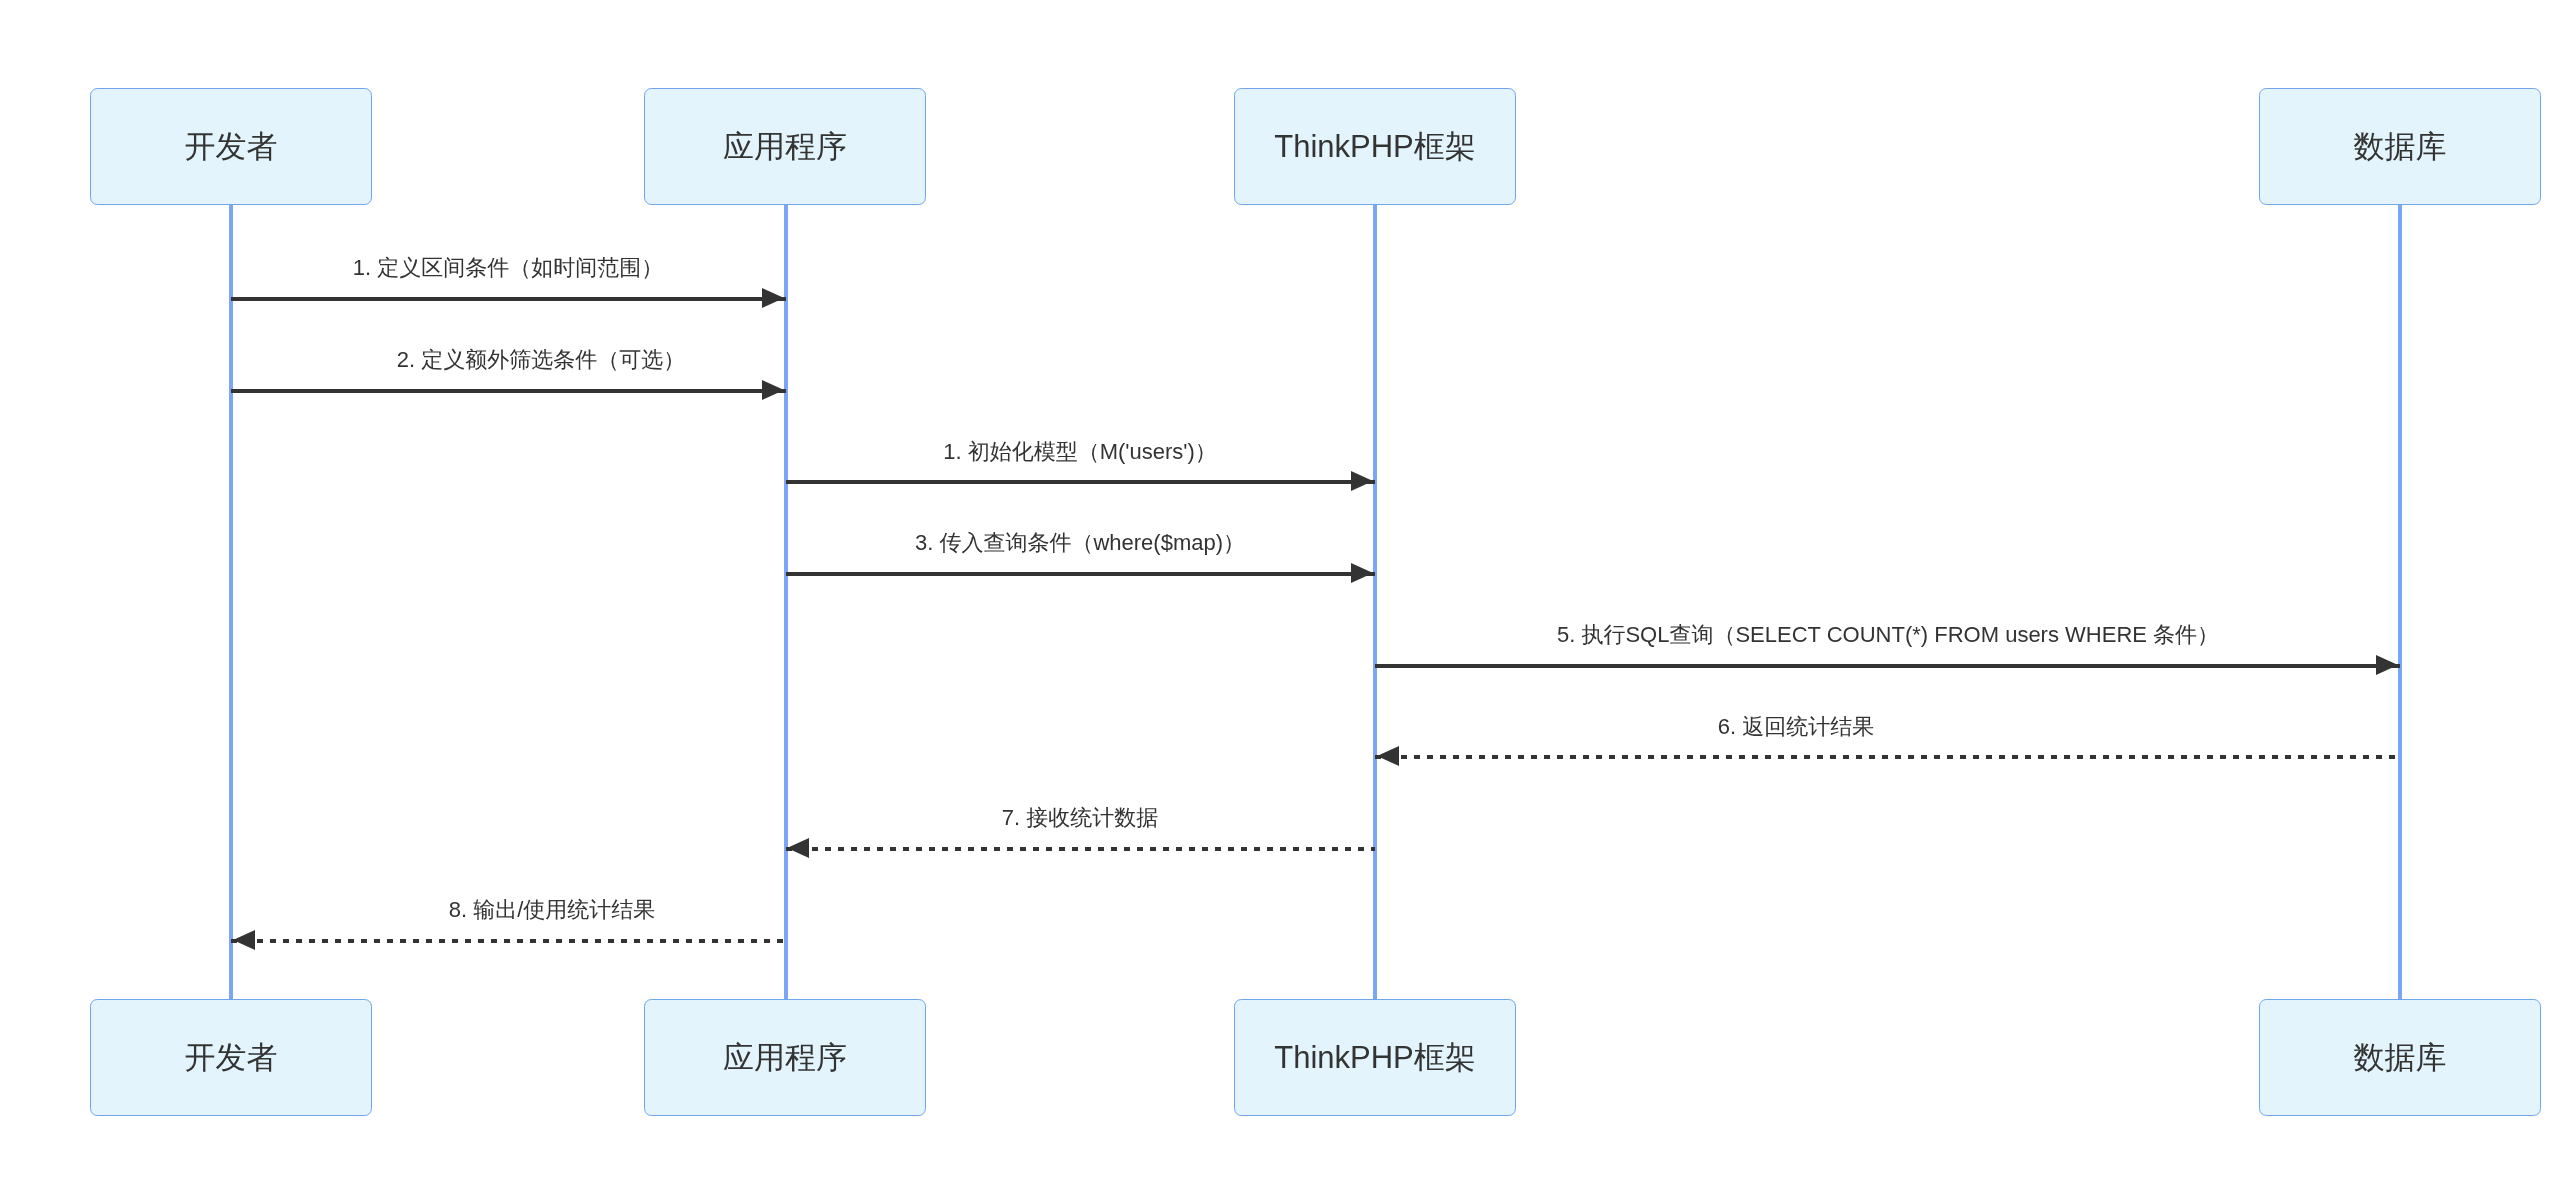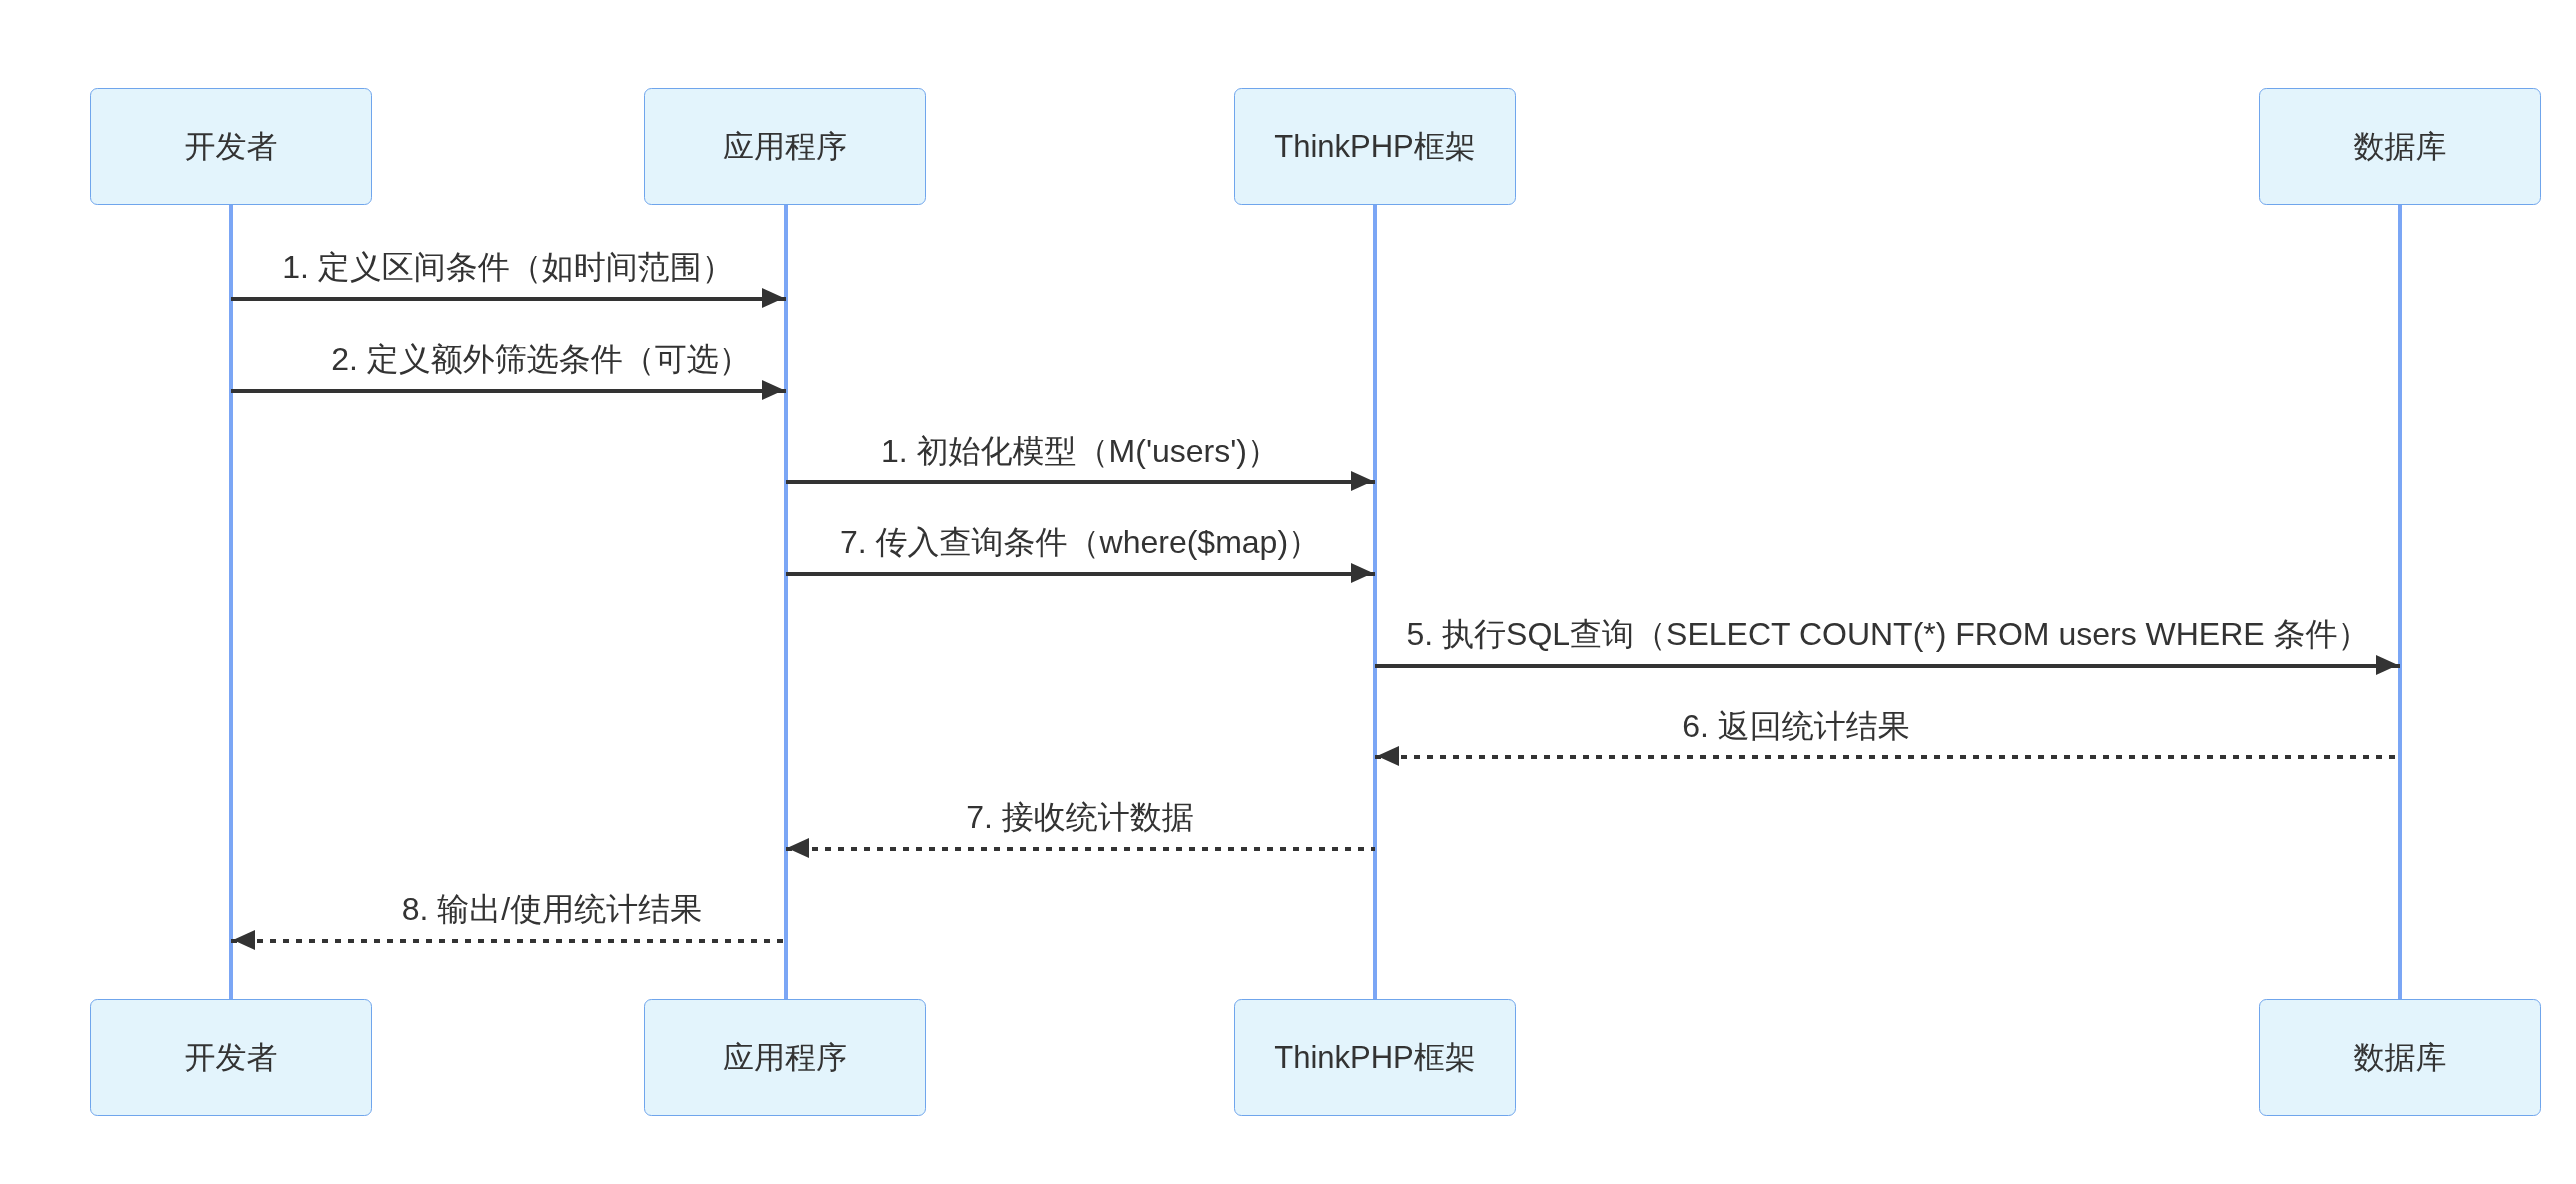--- a/index.html
+++ b/index.html
@@ -36,21 +36,21 @@
     white-space: nowrap;
   }
   .lifeline {
     position: absolute;
     width: 3.7px;
     background: var(--lifeline);
   }
   .msg-label {
     position: absolute;
     transform: translateX(-50%);
-    font-size: 32px;
+    font-size: 22px;
     line-height: 33px;
     color: var(--ink);
     white-space: nowrap;
   }
   .msg-line {
     position: absolute;
     height: 3.7px;
   }
   .msg-line.solid {
     background: var(--ink);
@@ -86,21 +86,21 @@
     <div class="actor-box" style="left: 2259px; top: 999px;">数据库</div>
     <div class="msg-label" style="left: 508px; top: 251px;">1. 定义区间条件（如时间范围）</div>
     <div class="msg-line solid" style="left: 231px; top: 297px; width: 555px;"></div>
     <div class="arrow right" style="left: 762px; top: 288px;"></div>
     <div class="msg-label" style="left: 508px; top: 343px; margin-left: 33px;">2. 定义额外筛选条件（可选）</div>
     <div class="msg-line solid" style="left: 231px; top: 389px; width: 555px;"></div>
     <div class="arrow right" style="left: 762px; top: 380px;"></div>
     <div class="msg-label" style="left: 1080px; top: 435px;">1. 初始化模型（M('users')）</div>
     <div class="msg-line solid" style="left: 786px; top: 480px; width: 589px;"></div>
     <div class="arrow right" style="left: 1351px; top: 471px;"></div>
-    <div class="msg-label" style="left: 1080px; top: 526px;">7. 传入查询条件（where($map)）</div>
+    <div class="msg-label" style="left: 1080px; top: 526px;">3. 传入查询条件（where($map)）</div>
     <div class="msg-line solid" style="left: 786px; top: 572px; width: 589px;"></div>
     <div class="arrow right" style="left: 1351px; top: 563px;"></div>
     <div class="msg-label" style="left: 1888px; top: 618px;">5. 执行SQL查询（SELECT COUNT(*) FROM users WHERE 条件）</div>
     <div class="msg-line solid" style="left: 1375px; top: 664px; width: 1025px;"></div>
     <div class="arrow right" style="left: 2376px; top: 655px;"></div>
     <div class="msg-label" style="left: 1796px; top: 710px;">6. 返回统计结果</div>
     <div class="msg-line dashed" style="left: 1375px; top: 755px; width: 1025px;"></div>
     <div class="arrow left" style="left: 1377px; top: 746px;"></div>
     <div class="msg-label" style="left: 1080px; top: 801px;">7. 接收统计数据</div>
     <div class="msg-line dashed" style="left: 786px; top: 847px; width: 589px;"></div>

